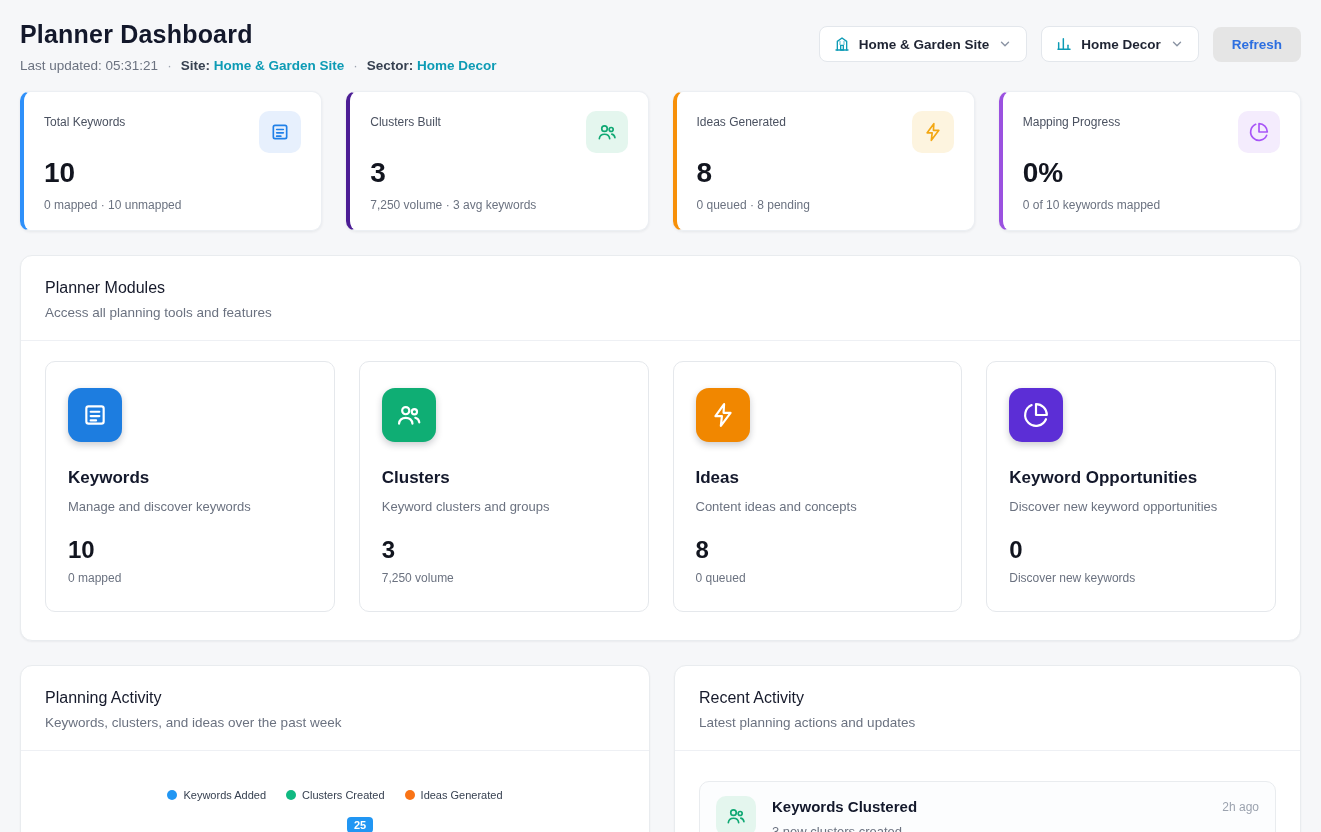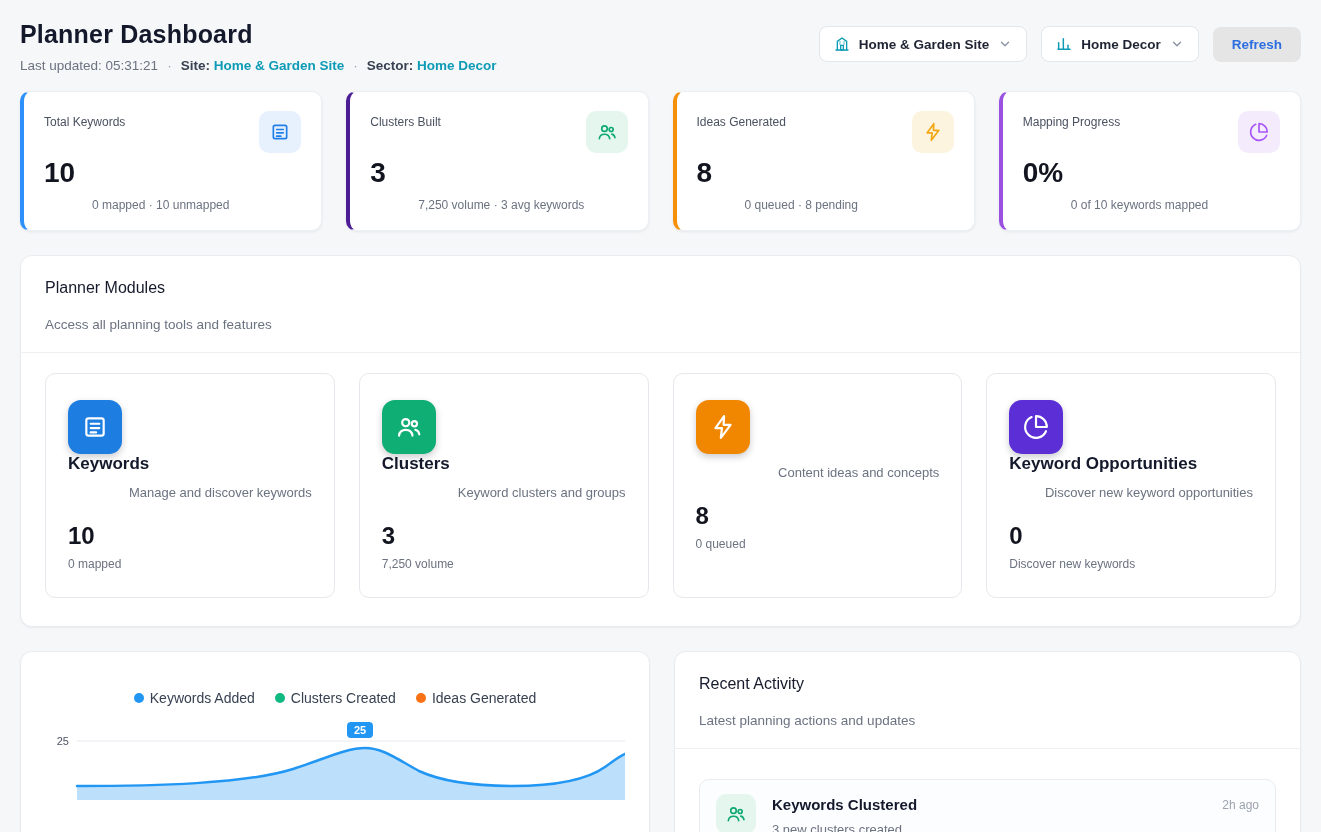--- a/index.html
+++ b/index.html
@@ -28,48 +28,48 @@
   .accent-amber  { border-left:4px solid #f79009; }
   .accent-purple { border-left:4px solid #9b51e0; }
   .stat-top { display:flex; justify-content:space-between; align-items:flex-start; }
   .stat-label { font-size:12px; color:#4a5160; padding-top:4px; }
   .stat-icon { width:42px; height:42px; border-radius:10px; display:flex; align-items:center; justify-content:center; }
   .tint-blue   { background:#e7f0fd; color:#2080e8; }
   .tint-green  { background:#e4f6ee; color:#0fa873; }
   .tint-amber  { background:#fdf4df; color:#f3a712; }
   .tint-purple { background:#f4ecfd; color:#a855f7; }
   .stat-value { font-size:28px; font-weight:700; color:#12151f; margin-top:4px; }
-  .stat-detail { font-size:12px; color:#6b7280; margin-top:9px;margin-left:48px; }
+  .stat-detail { font-size:12px; color:#6b7280; margin-top:9px; }
 
   
   .card { background:#fff; border-radius:12px; border:1px solid #e9ecef; box-shadow:0 1px 2px rgba(16,24,40,.05); }
   .card-head { padding:23px 24px 20px; border-bottom:1px solid #eef0f4; }
   .card-title { font-size:16px; font-weight:400; color:#161a2b; }
-  .card-sub { font-size:13.5px; color:#6b7280; margin-top:20px; }
+  .card-sub { font-size:13.5px; color:#6b7280; margin-top:8px; }
 
   
   .modules { margin-top:24px; }
   .modules-grid { display:grid; grid-template-columns:repeat(4,1fr); gap:24px; padding:20px 24px 28px; }
   .module-card { border:1px solid #e5e8ec; border-radius:10px; padding:26px 22px 26px; background:#fff; cursor:pointer; }
   .module-icon { width:54px; height:54px; border-radius:13px; display:flex; align-items:center; justify-content:center; color:#fff; box-shadow:0 3px 7px rgba(16,24,40,.22); }
   .bg-blue   { background:#1d7de0; }
   .bg-green  { background:#0fae74; }
   .bg-orange { background:#f18700; }
   .bg-purple { background:#5c2ed6; }
-  .module-title { font-size:17px; font-weight:700; color:#13182b; }
-  .module-desc { font-size:13px; color:#6b7280; margin-top:11px;text-align:right; }
+  .module-title { font-size:17px; font-weight:700; color:#13182b; margin-top:26px; }
+  .module-desc { font-size:13px; color:#6b7280; margin-top:11px; }
   .module-value { font-size:24px; font-weight:700; color:#12151f; margin-top:22px; }
   .module-detail { font-size:12px; color:#6b7280; margin-top:7px; }
 
   
   .bottom-grid { margin-top:24px; display:grid; grid-template-columns:1fr 1fr; gap:24px; }
   .bottom-grid .card { min-height:280px; }
 
   .chart-body { padding:38px 24px 0; }
-  .legend { display:flex; justify-content:center; gap:20px; font-size:14px; color:#374151; }
+  .legend { display:flex; justify-content:center; gap:20px; font-size:11px; color:#374151; }
   .legend-item { display:flex; align-items:center; gap:6px; }
   .dot { width:10px; height:10px; border-radius:50%; display:inline-block; }
   .dot-blue { background:#2196f3; } .dot-green { background:#10b981; } .dot-orange { background:#f97316; }
   .chart-wrap { position:relative; margin-top:14px; height:80px; }
   .chart-wrap svg { display:block; }
   .pt-badge { position:absolute; background:#2196f3; color:#fff; font-size:11px; font-weight:700; padding:2px 7px; border-radius:4px; }
   .badge-peak { left:302px; top:2px; }
   .tick-text { font-size:11px; fill:#4b5563; }
 
   .activity-list { padding:30px 24px 24px; }
@@ -226,20 +226,21 @@
         <div class="module-value">3</div>
         <div class="module-detail">7,250 volume</div>
       </div>
 
       <div class="module-card">
         <span class="module-icon bg-orange">
           <svg width="26" height="26" viewBox="0 0 24 24" fill="none" stroke="currentColor" stroke-width="2" stroke-linecap="round" stroke-linejoin="round">
               <path d="M13 2 5 13h6l-1 9 9-12h-6.5z"></path>
             </svg>
         </span>
+        <div class="module-title">Ideas</div>
         <div class="module-desc">Content ideas and concepts</div>
         <div class="module-value">8</div>
         <div class="module-detail">0 queued</div>
       </div>
 
       <div class="module-card">
         <span class="module-icon bg-purple">
           <svg width="26" height="26" viewBox="0 0 24 24" fill="none" stroke="currentColor" stroke-width="2" stroke-linecap="round" stroke-linejoin="round">
               <path d="M21.21 15.89A10 10 0 1 1 8 2.83"></path>
               <path d="M22 12A10 10 0 0 0 12 2v10z"></path>
@@ -250,20 +251,24 @@
         <div class="module-value">0</div>
         <div class="module-detail">Discover new keywords</div>
       </div>
 
     </div>
   </section>
 
   <div class="bottom-grid">
 
     <section class="card">
+      <div class="card-head">
+        <div class="card-title">Planning Activity</div>
+        <div class="card-sub">Keywords, clusters, and ideas over the past week</div>
+      </div>
       <div class="chart-body">
         <div class="legend">
           <span class="legend-item">
               <i class="dot dot-blue"></i>
               <span>Keywords Added</span>
             </span>
           <span class="legend-item">
               <i class="dot dot-green"></i>
               <span>Clusters Created</span>
             </span>

